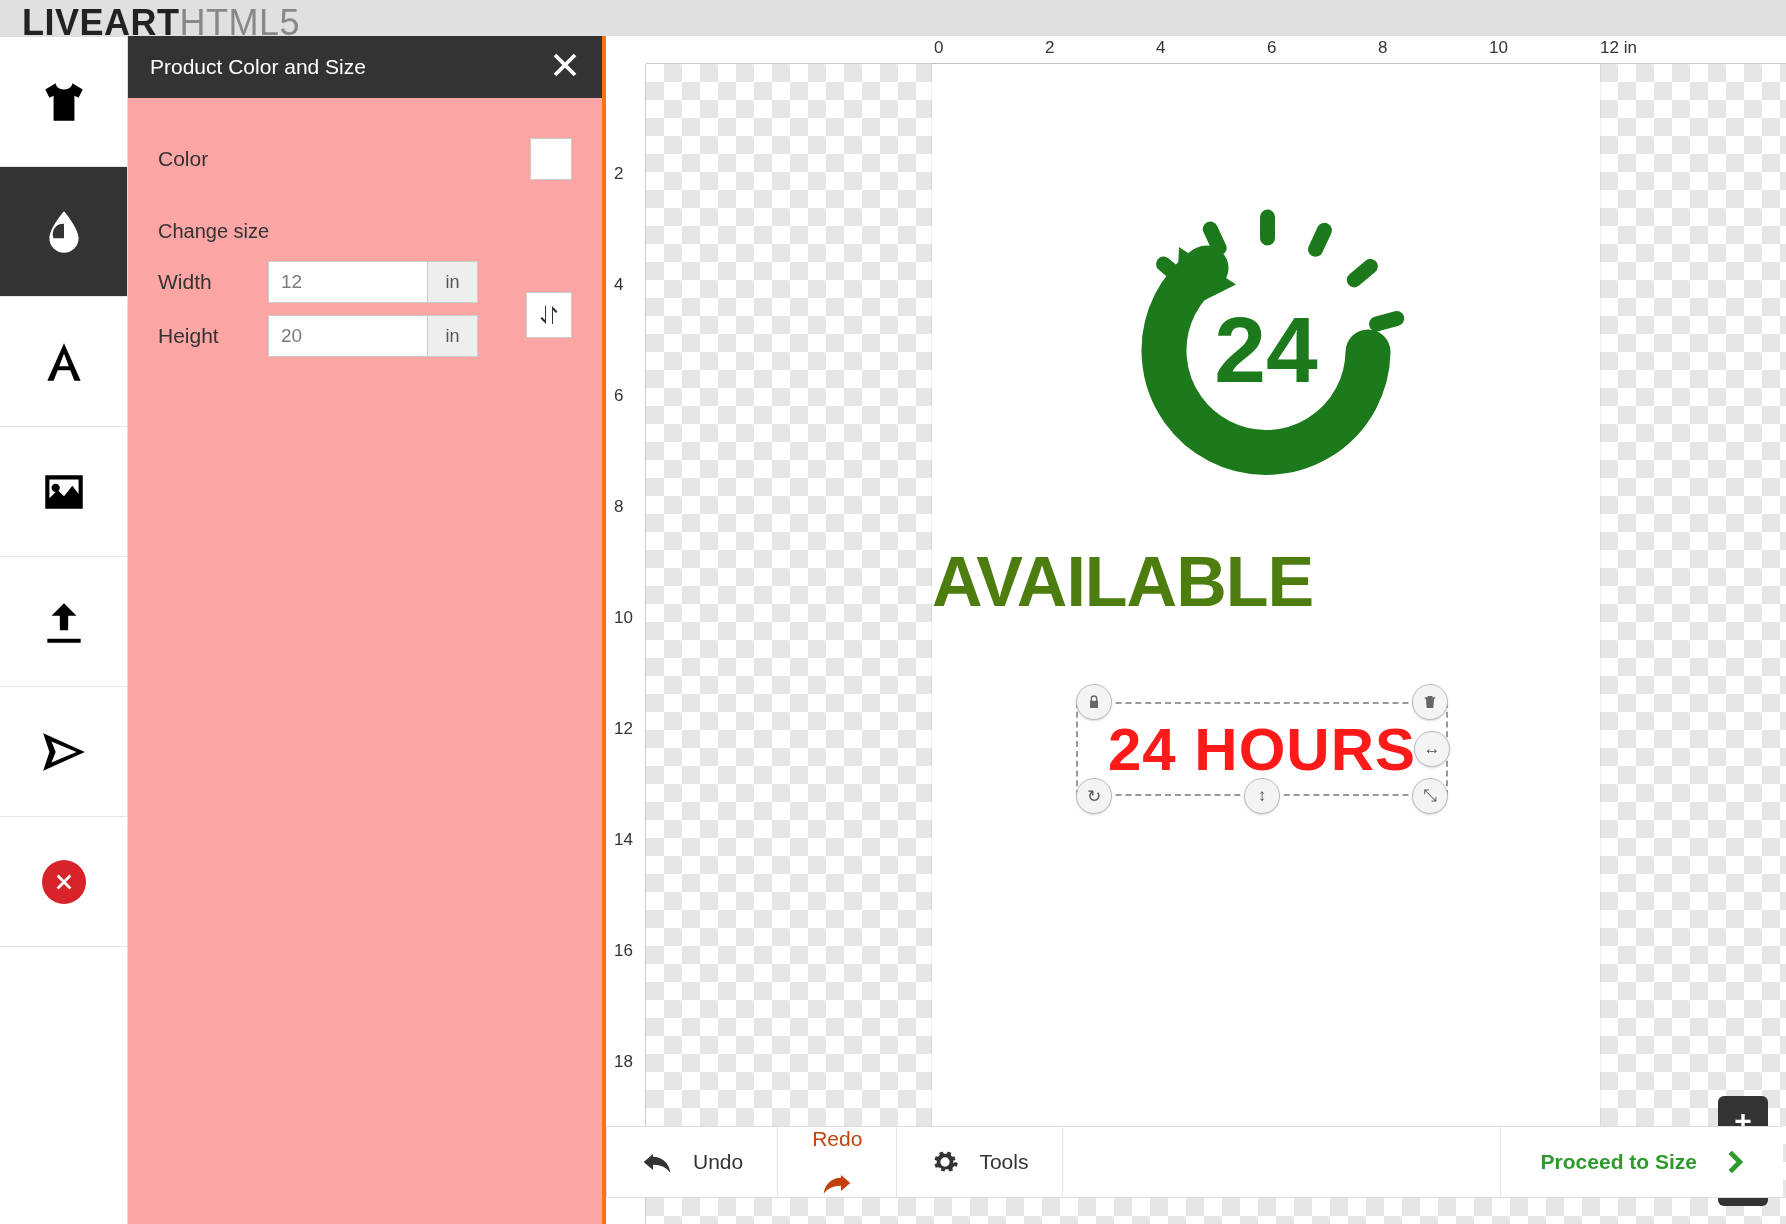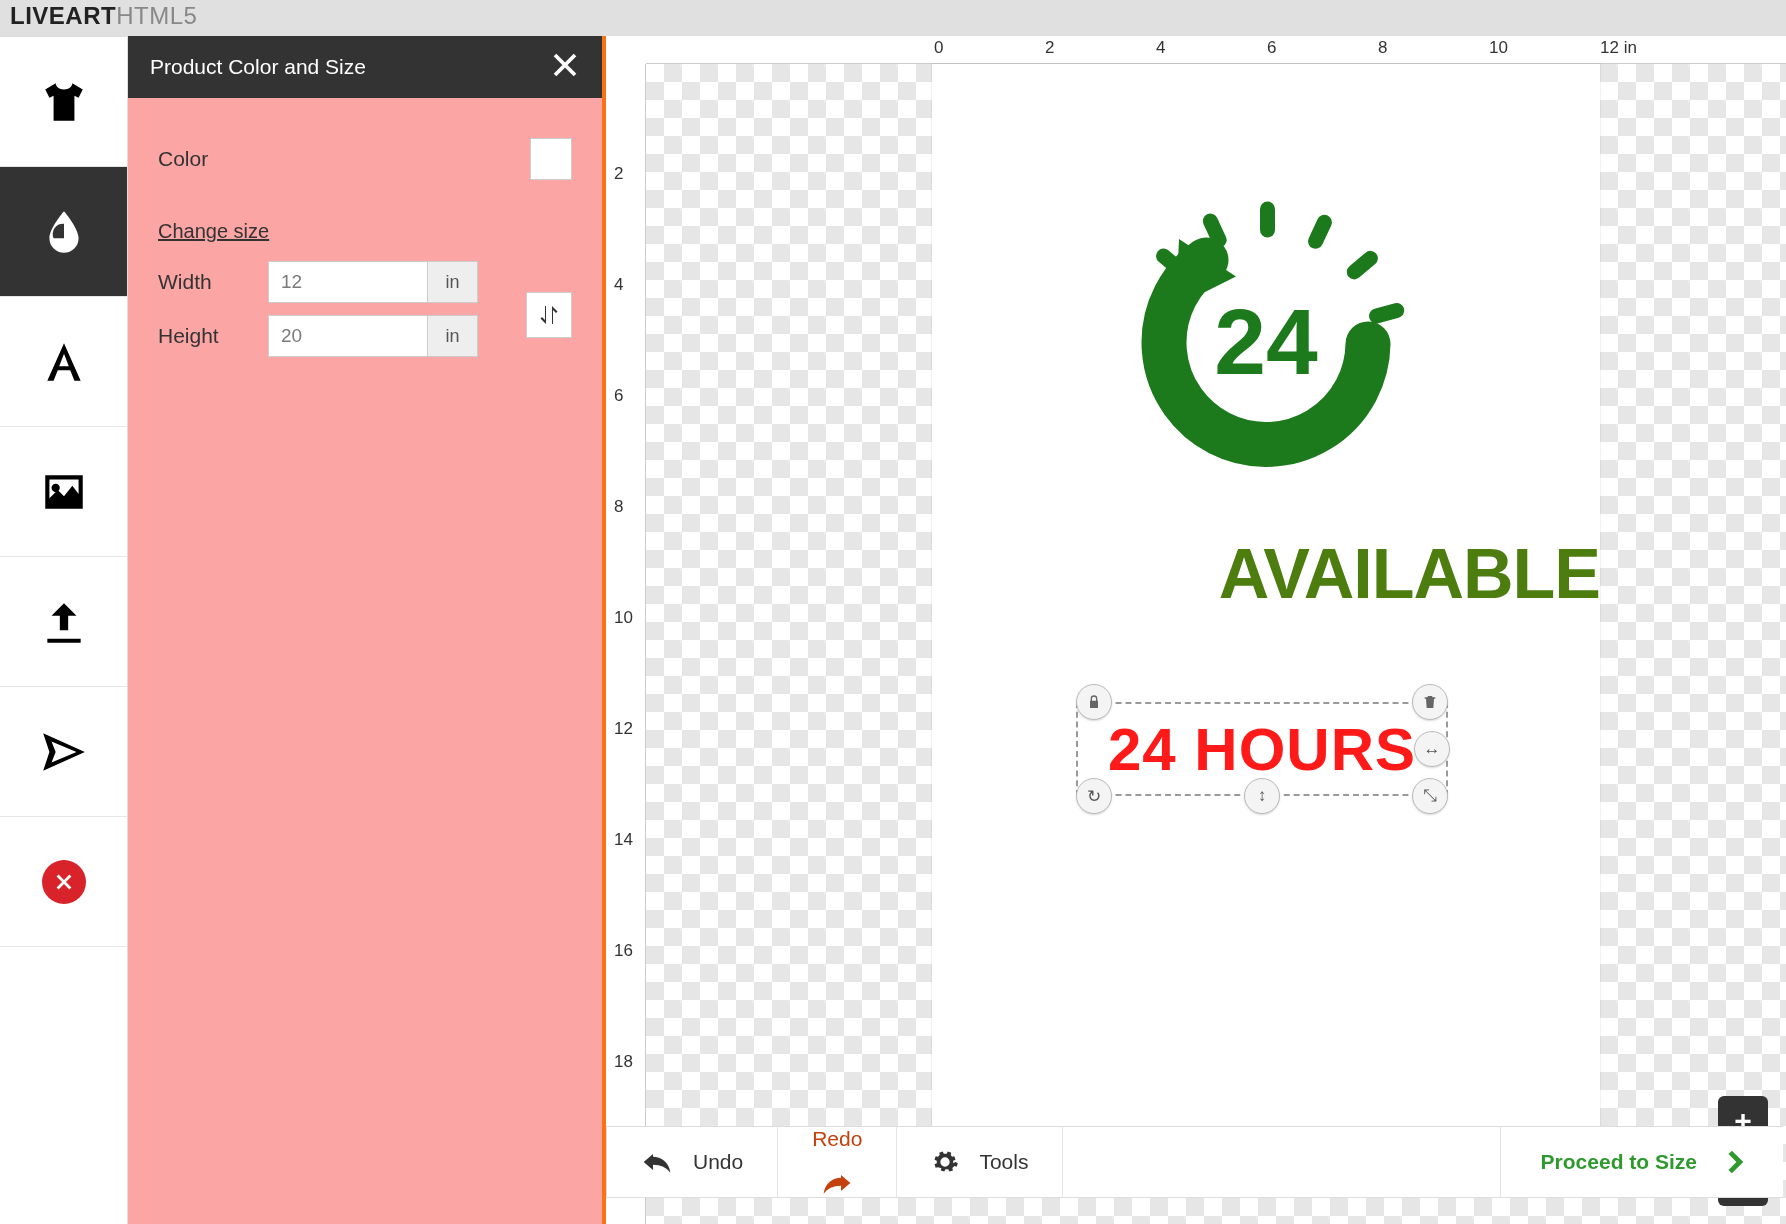--- a/index.html
+++ b/index.html
@@ -7,22 +7,22 @@
   font-family: "Helvetica Neue", Arial, sans-serif;
   background: #e0e0e0;
   width: 1786px;
   height: 1224px;
   overflow: hidden;
   position: relative;
 }
 .hdr {
   background: #e0e0e0;
   height: 36px;
-  padding: 2px 10px;
-  font-size: 24px;
+  padding: 2px 22px;
+  font-size: 36px;
   letter-spacing: 0.5px;
   color: #333;
 }
 .hdr .b { font-weight: 700; color: #222; }
 .hdr .l { font-weight: 300; color: #888; }
 
 .app {
   position: relative;
   width: 100%;
   height: calc(100% - 36px);
@@ -74,21 +74,21 @@
   font-size: 21px;
 }
 .panel-head .x { cursor: pointer; }
 .panel-head .x svg{width:30px;height:30px;stroke:#fff;stroke-width:3;fill:none;}
 .panel-body { padding: 40px 30px; font-size: 21px; color:#333;}
 .row { display:flex; align-items:center; margin-bottom:20px;gap:47px; }
 .row .lbl { flex:1;}
 .swatch {
   width: 42px; height: 42px; border:1px solid #ccc; background:#fff;
 }
-.section-title{margin-top:40px;margin-bottom:18px;font-size:20px;text-decoration:underline;}
+.section-title{margin-top:40px;margin-bottom:18px;font-size:20px;}
 .dim-row{display:flex;align-items:center;margin-bottom:12px;}
 .dim-row .dlbl{width:110px;flex-shrink:0;}
 .dim-input{
   width:160px;height:42px;border:1px solid #ccc;background:#fff;
   font-size:19px;padding:0 12px;color:#7a7a7a;
 }
 .dim-unit{
   width:50px;height:42px;border:1px solid #ccc;border-left:none;
   background:#eee;font-size:18px;color:#555;
   display:flex;align-items:center;justify-content:center;
@@ -132,21 +132,21 @@
 .artboard{
   position:absolute;
   top:0px;
   left:286px;
   width:668px;
   height:1115px;
   background:#fff;
   box-shadow: 0 0 0 1px rgba(0,0,0,0.05);
 }
 .design{
-  position:absolute;top:130px;left:0;right:0;text-align:right;
+  position:absolute;top:138px;left:0;right:0;text-align:left;
 }
 .circle24{
   width:300px;height:300px;margin:0 auto;position:relative;
 }
 .circle24 svg{width:100%;height:100%;}
 .avail{
   font-family: "Arial Narrow", Arial, sans-serif;
   font-stretch: condensed;
   font-weight:800;letter-spacing:-1px;
   font-size:70px;color:#4d7c0f;margin-top:40px;

